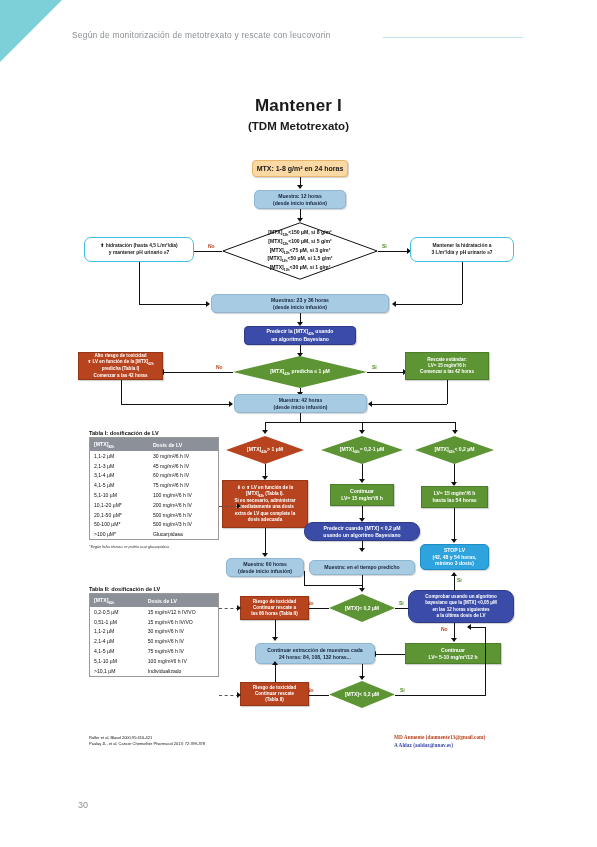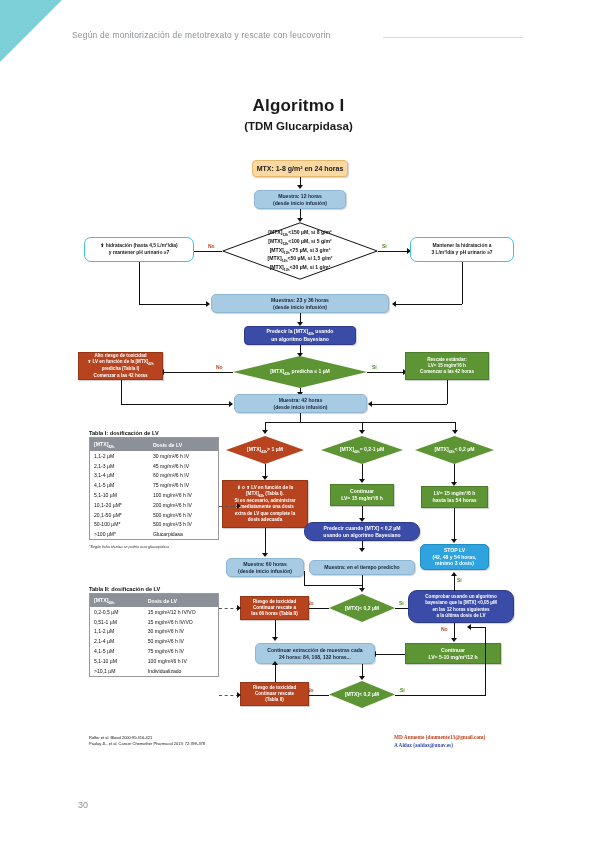--- a/index.html
+++ b/index.html
@@ -105,22 +105,22 @@
   sub{font-size:.66em;}
 </style>
 </head>
 <body>
 
 <div class="corner-wedge"></div>
 <div class="header-text">Según de monitorización de metotrexato y rescate con leucovorin</div>
 <div class="header-rule"></div>
 <div class="page-number">30</div>
 
-<div class="algo-title">Algoritmo I</div>
-<div class="algo-sub">(TDM Glucarpidasa)</div>
+<div class="algo-title">Mantener I</div>
+<div class="algo-sub">(TDM Metotrexato)</div>
 
 <div class="node n-orange" style="left:252px;top:160px;width:96px;height:17px;">MTX: 1-8 g/m² en 24 horas</div>
 <div class="ln lnv" style="left:299.5px;top:177px;height:9px;"></div>
 <div class="arrow ar-down" style="left:296.5px;top:185px;"></div>
 
 <div class="node n-blue" style="left:254px;top:190px;width:92px;height:19px;flex-direction:column;">
   <div>Muestra: 12 horas</div>
   <div>(desde inicio infusión)</div>
 </div>
 <div class="ln lnv" style="left:299.5px;top:209px;height:10px;"></div>

